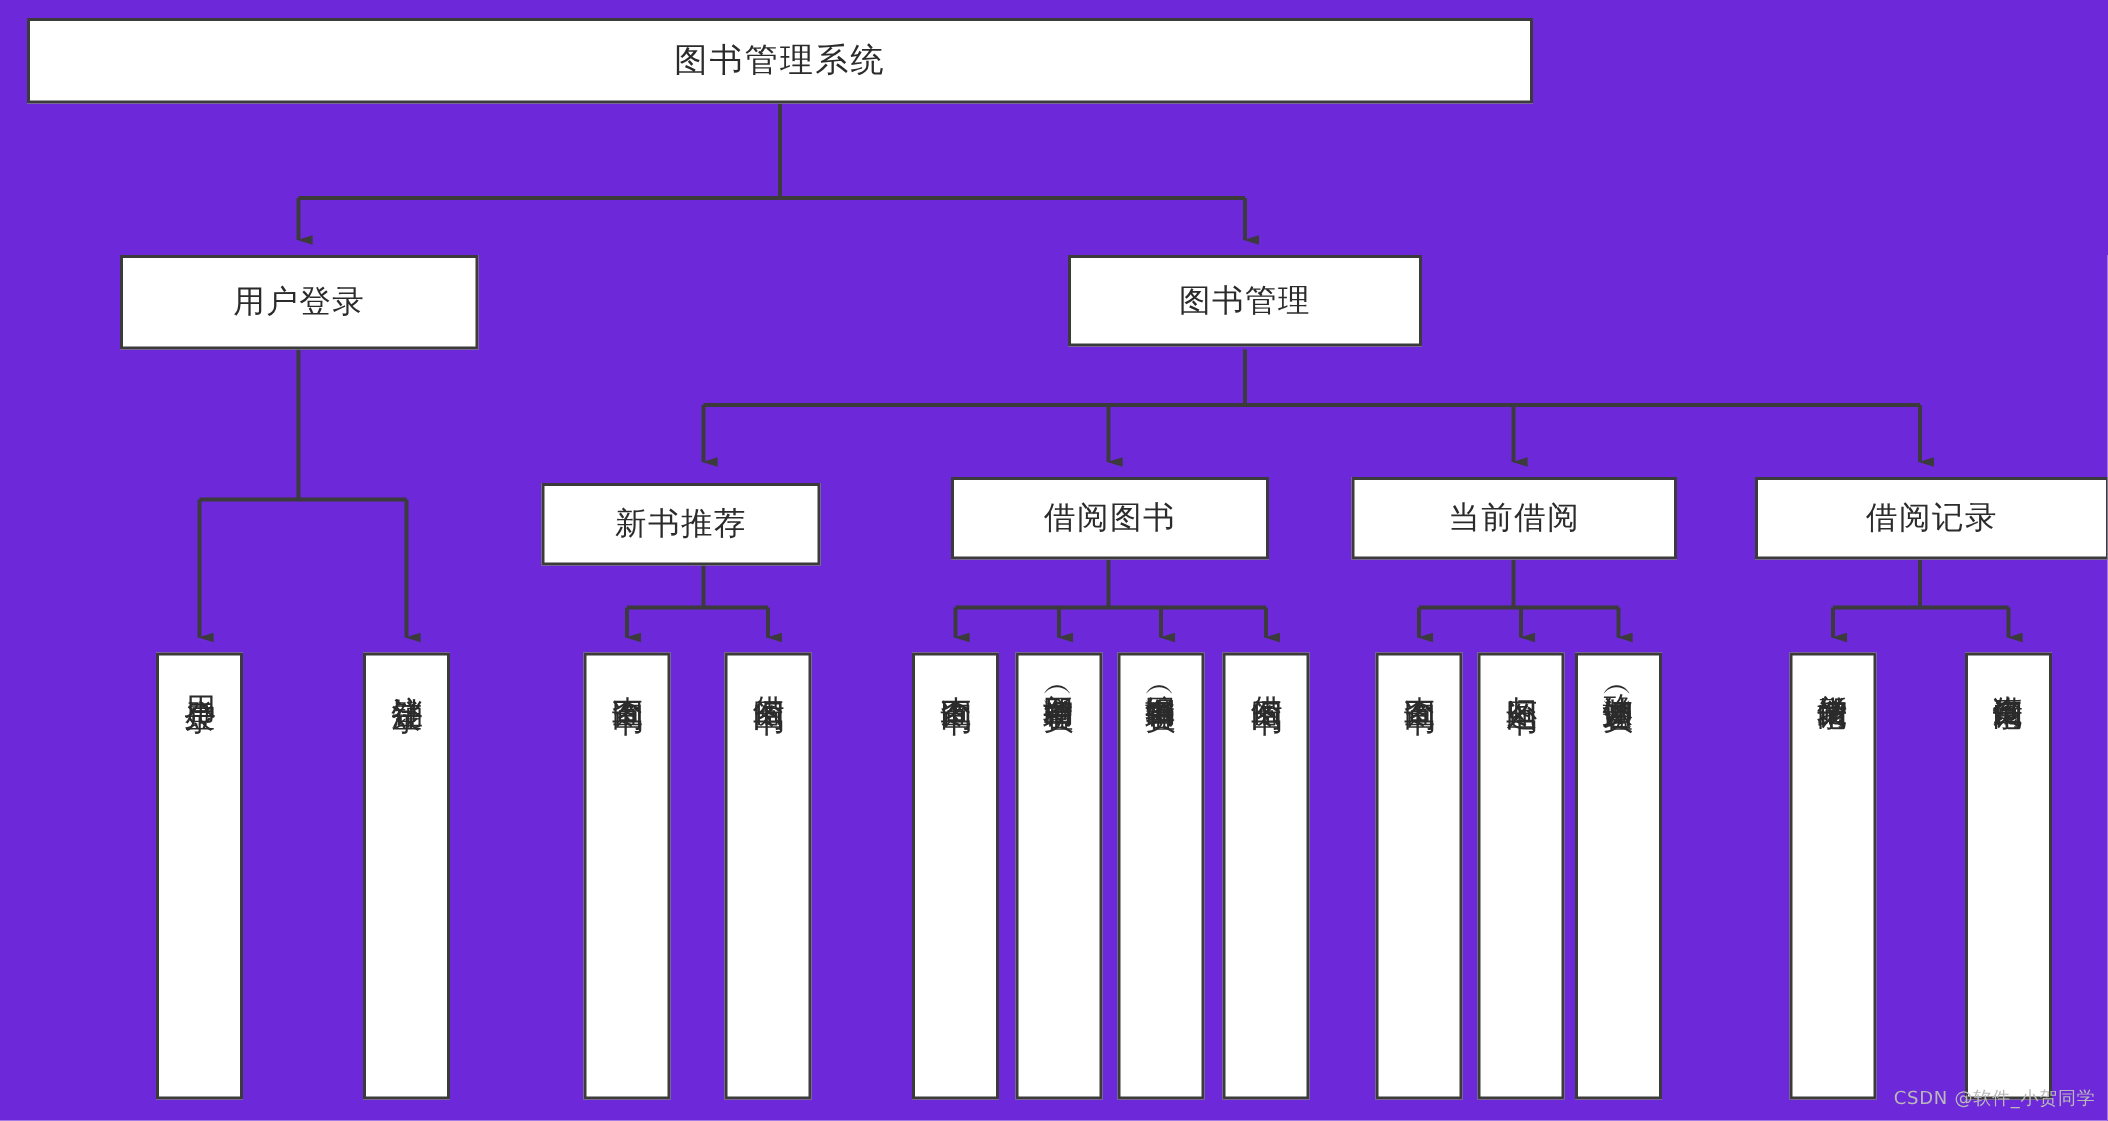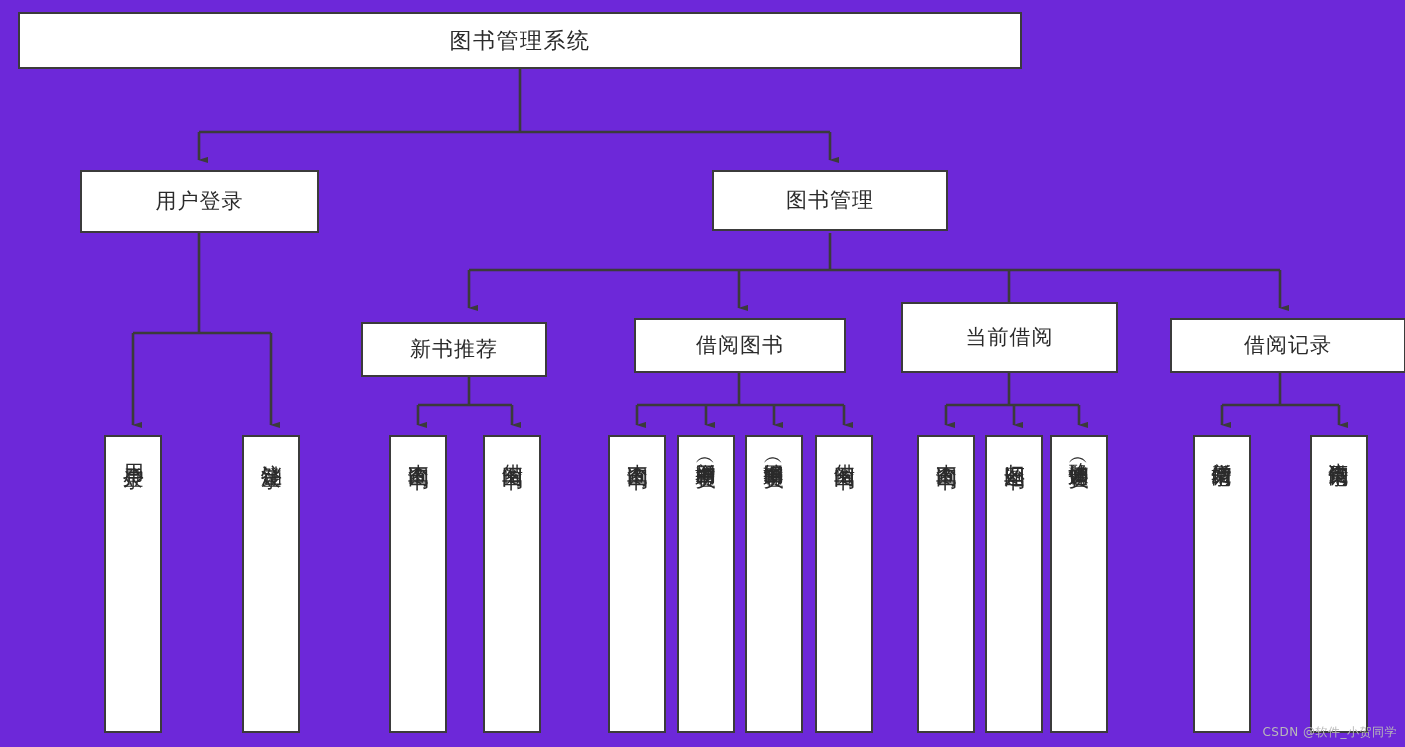--- a/index.html
+++ b/index.html
@@ -134,21 +134,21 @@
   </div>
 
   <div class="node h-node" style="left:361px;top:322px;width:186px;height:55px;">
     <span class="lbl">新书推荐</span>
   </div>
 
   <div class="node h-node" style="left:634px;top:318px;width:212px;height:55px;">
     <span class="lbl">借阅图书</span>
   </div>
 
-  <div class="node h-node" style="left:901px;top:302px;width:217px;height:71px;">
+  <div class="node h-node" style="left:901px;top:318px;width:217px;height:55px;">
     <span class="lbl">当前借阅</span>
   </div>
 
   <div class="node h-node" style="left:1170px;top:318px;width:236px;height:55px;">
     <span class="lbl">借阅记录</span>
   </div>
 
   <div class="node leaf" style="left:104px;top:435px;width:58px;height:298px;">
     <span class="lbl">用户登录</span>
   </div>

